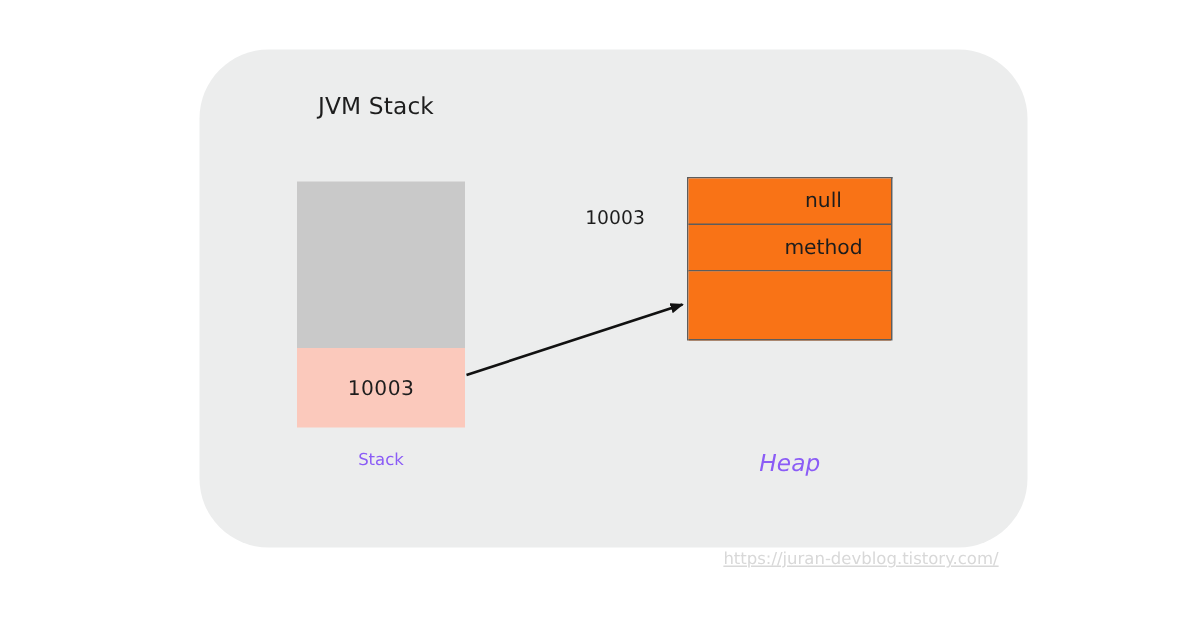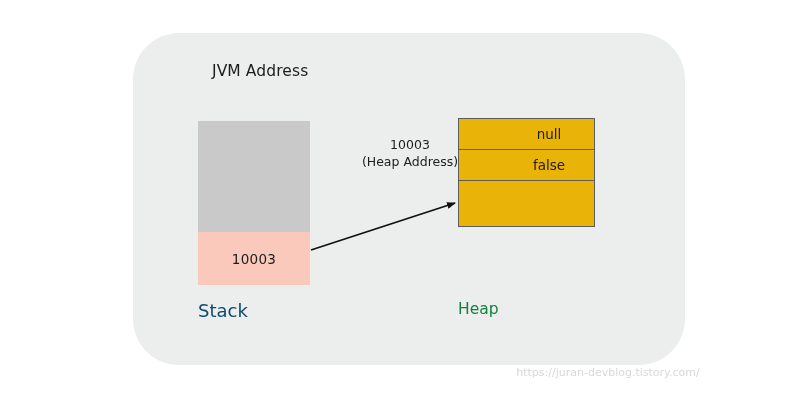--- a/index.html
+++ b/index.html
@@ -75,22 +75,23 @@
     font-size: 13.5px;
     color: #1d1d1d;
     letter-spacing: .3px;
   }
 
   .stack-caption {
     position: absolute;
     left: 198px;
     top: 300px;
     width: 112px;
-    font-size: 18px;
-    color: #0c4a6e;
+    text-align: center;
+    font-size: 11px;
+    color: #8b5cf6;
   }
 
   
   .heap-table {
     position: absolute;
     left: 458px;
     top: 118px;
     width: 137px;
     border: 1px solid #5d5d5d;
     border-bottom: none;
@@ -99,34 +100,36 @@
   }
   .heap-row {
     border-bottom: 1px solid #5d5d5d;
     height: 31px;
     display: flex;
     align-items: center;
     justify-content: center;
     font-size: 13.5px;
     color: #1d1d1d;
     box-sizing: border-box;
-    background: #eab308;
+    background: #f97316;
     padding-left: 45px;
   }
   .heap-row.tall {
     height: 46px;
   }
 
   .heap-caption {
     position: absolute;
     left: 458px;
     top: 300px;
     width: 137px;
+    text-align: center;
     font-size: 15.5px;
-    color: #15803d;
+    color: #8b5cf6;
+    font-style: italic;
   }
 
   
   .arrow-layer {
     position: absolute;
     left: 0;
     top: 0;
     width: 800px;
     height: 418px;
     pointer-events: none;
@@ -138,62 +141,62 @@
     width: 160px;
     text-align: center;
     font-size: 12.5px;
     line-height: 17px;
     color: #1d1d1d;
   }
 
   
   .watermark {
     position: absolute;
-    left: 508px;
+    left: 474px;
     top: 366px;
     width: 200px;
     text-align: center;
     font-size: 11px;
     color: #d8d8d8;
     white-space: nowrap;
+    text-decoration: underline;
   }
 </style>
 </head>
 <body>
 
 <div id="canvas">
 
   <div class="jvm-panel"></div>
 
-  <div class="panel-title">JVM Address</div>
+  <div class="panel-title">JVM Stack</div>
 
   <div class="stack-block">
     <div class="stack-free"></div>
     <div class="stack-frame">
       <span class="stack-frame-label">10003</span>
     </div>
   </div>
   <div class="stack-caption">Stack</div>
 
   <div class="heap-table">
     <div class="heap-row">null</div>
-    <div class="heap-row">false</div>
+    <div class="heap-row">method</div>
     <div class="heap-row tall"></div>
   </div>
   <div class="heap-caption">Heap</div>
 
   <svg class="arrow-layer" viewBox="0 0 800 418" width="800" height="418">
     <defs>
       <marker id="arrowhead" markerWidth="9" markerHeight="7" refX="8" refY="3.5" orient="auto" markerUnits="userSpaceOnUse">
         <path d="M0,0 L9,3.5 L0,7 z" fill="#111111"></path>
       </marker>
     </defs>
     <line x1="311" y1="250" x2="455" y2="203" stroke="#111111" stroke-width="1.8" marker-end="url(#arrowhead)"></line>
   </svg>
 
   <div class="arrow-label">
     <div>10003</div>
-    <div>(Heap Address)</div>
   </div>
 
   <div class="watermark">https://juran-devblog.tistory.com/</div>
 
 </div>
 
 </body></html>

